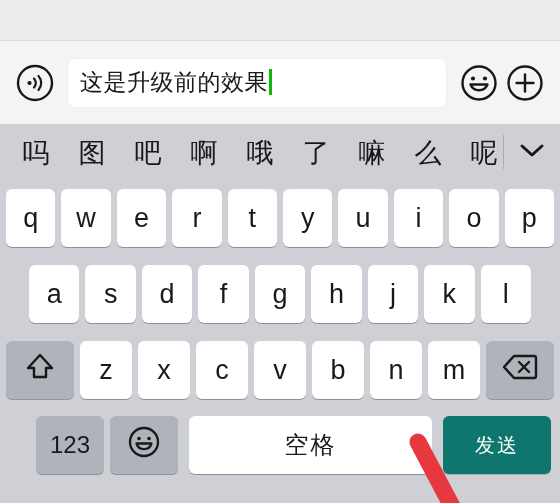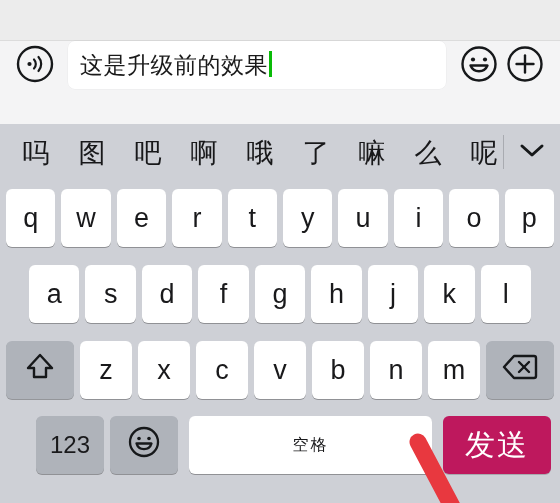--- a/index.html
+++ b/index.html
@@ -30,21 +30,21 @@
     flex: 0 0 auto;
   }
 
   
   .input-bar {
     flex: 0 0 auto;
     height: 84px;
     background: #f4f4f5;
     border-top: 1px solid #dcdcdc;
     display: flex;
-    align-items: flex-start;
+    align-items: center;
     padding: 0 12px;
     box-sizing: border-box;
   }
   .icon-btn {
     flex: 0 0 auto;
     width: 46px;
     height: 46px;
     display: flex;
     align-items: center;
     justify-content: center;
@@ -171,28 +171,28 @@
     font-size: 24px;
     margin-left: 30px;
   }
   .key.emoji-k {
     flex: 0 0 68px;
     background: #afb3ba;
   }
   .key.space {
     flex: 1 1 auto;
     margin: 0 8px;
-    font-size: 16px;
+    font-size: 24px;
     letter-spacing: 2px;
   }
   .key.send {
     flex: 0 0 108px;
-    background: #be185d;
+    background: #0f766e;
     color: #ffffff;
-    font-size: 30px;
+    font-size: 20px;
     letter-spacing: 2px;
     box-shadow: 0 1px 0 rgba(0,0,0,0.18);
   }
 
   
   .arrow-overlay {
     position: absolute;
     left: 0; top: 0;
     width: 560px;
     height: 503px;

